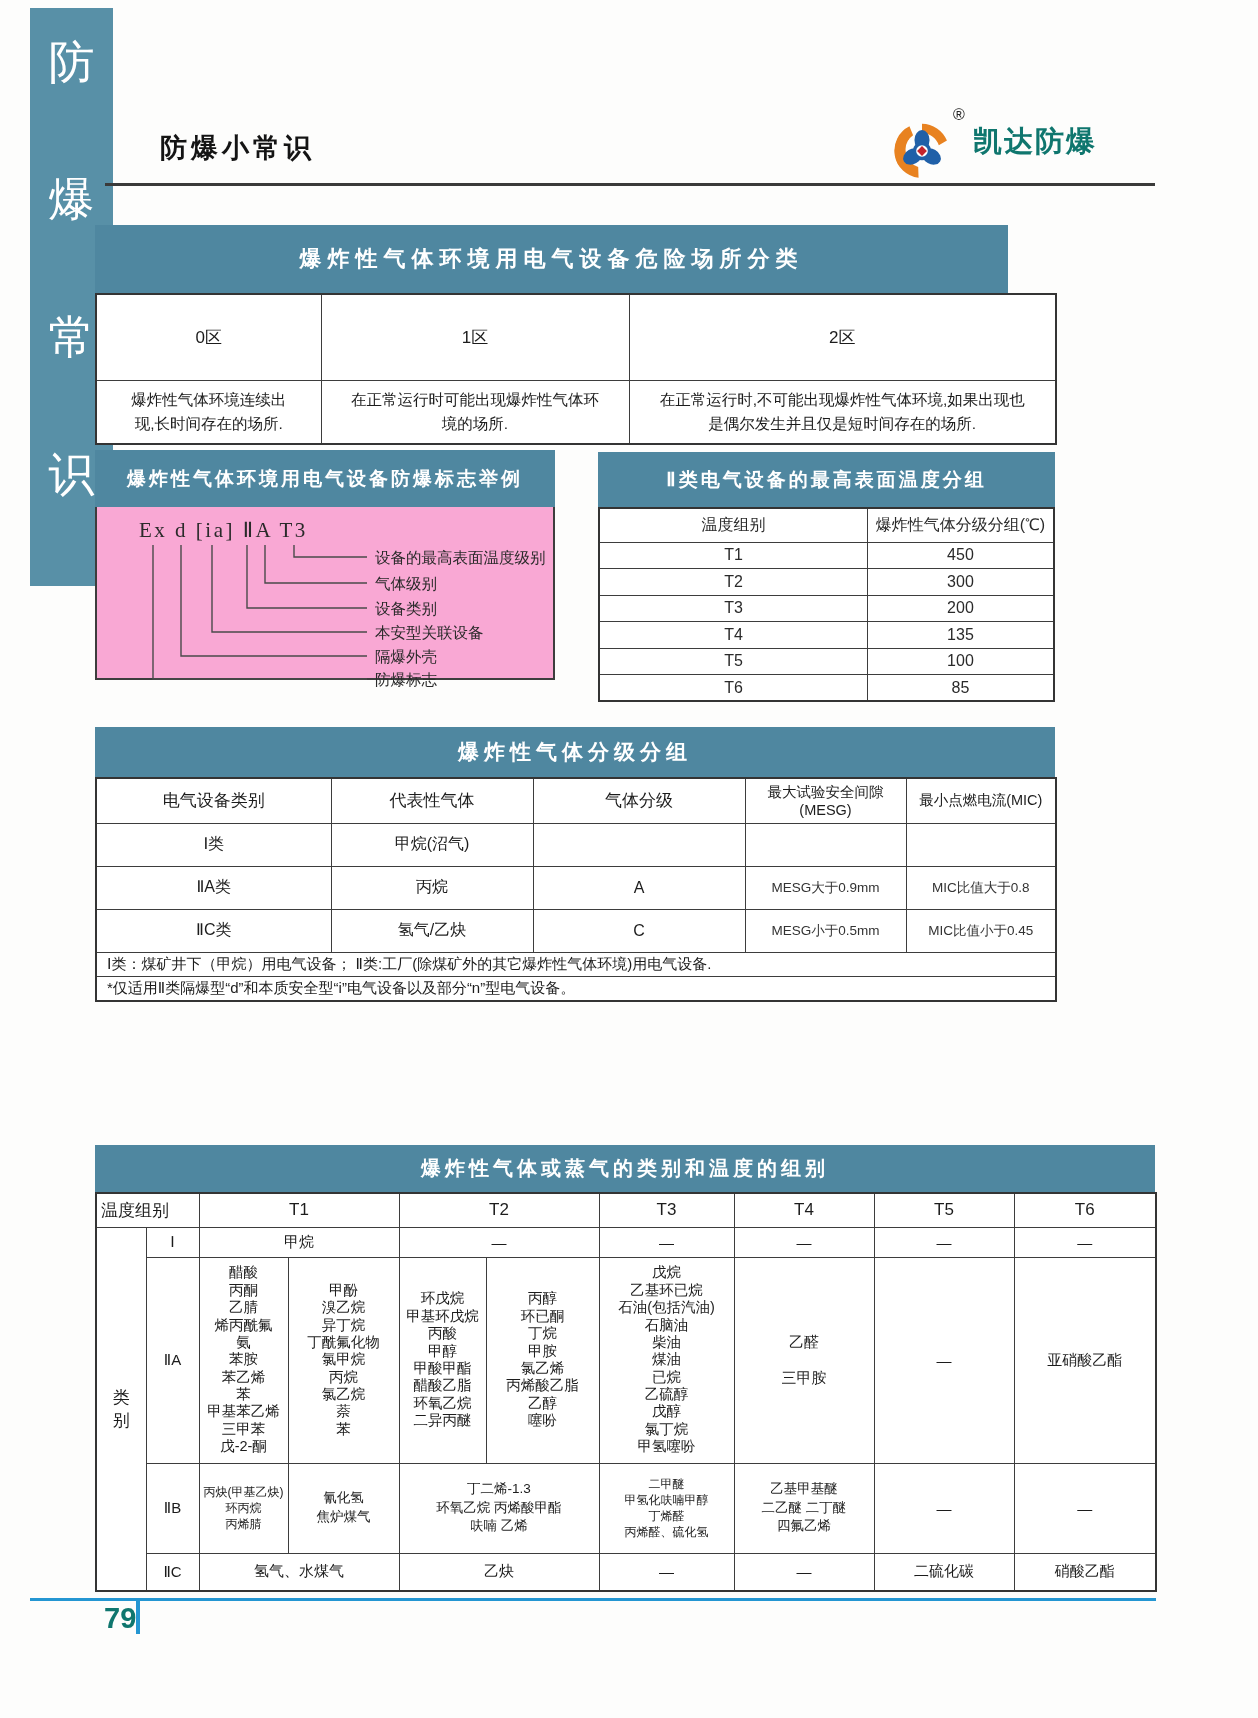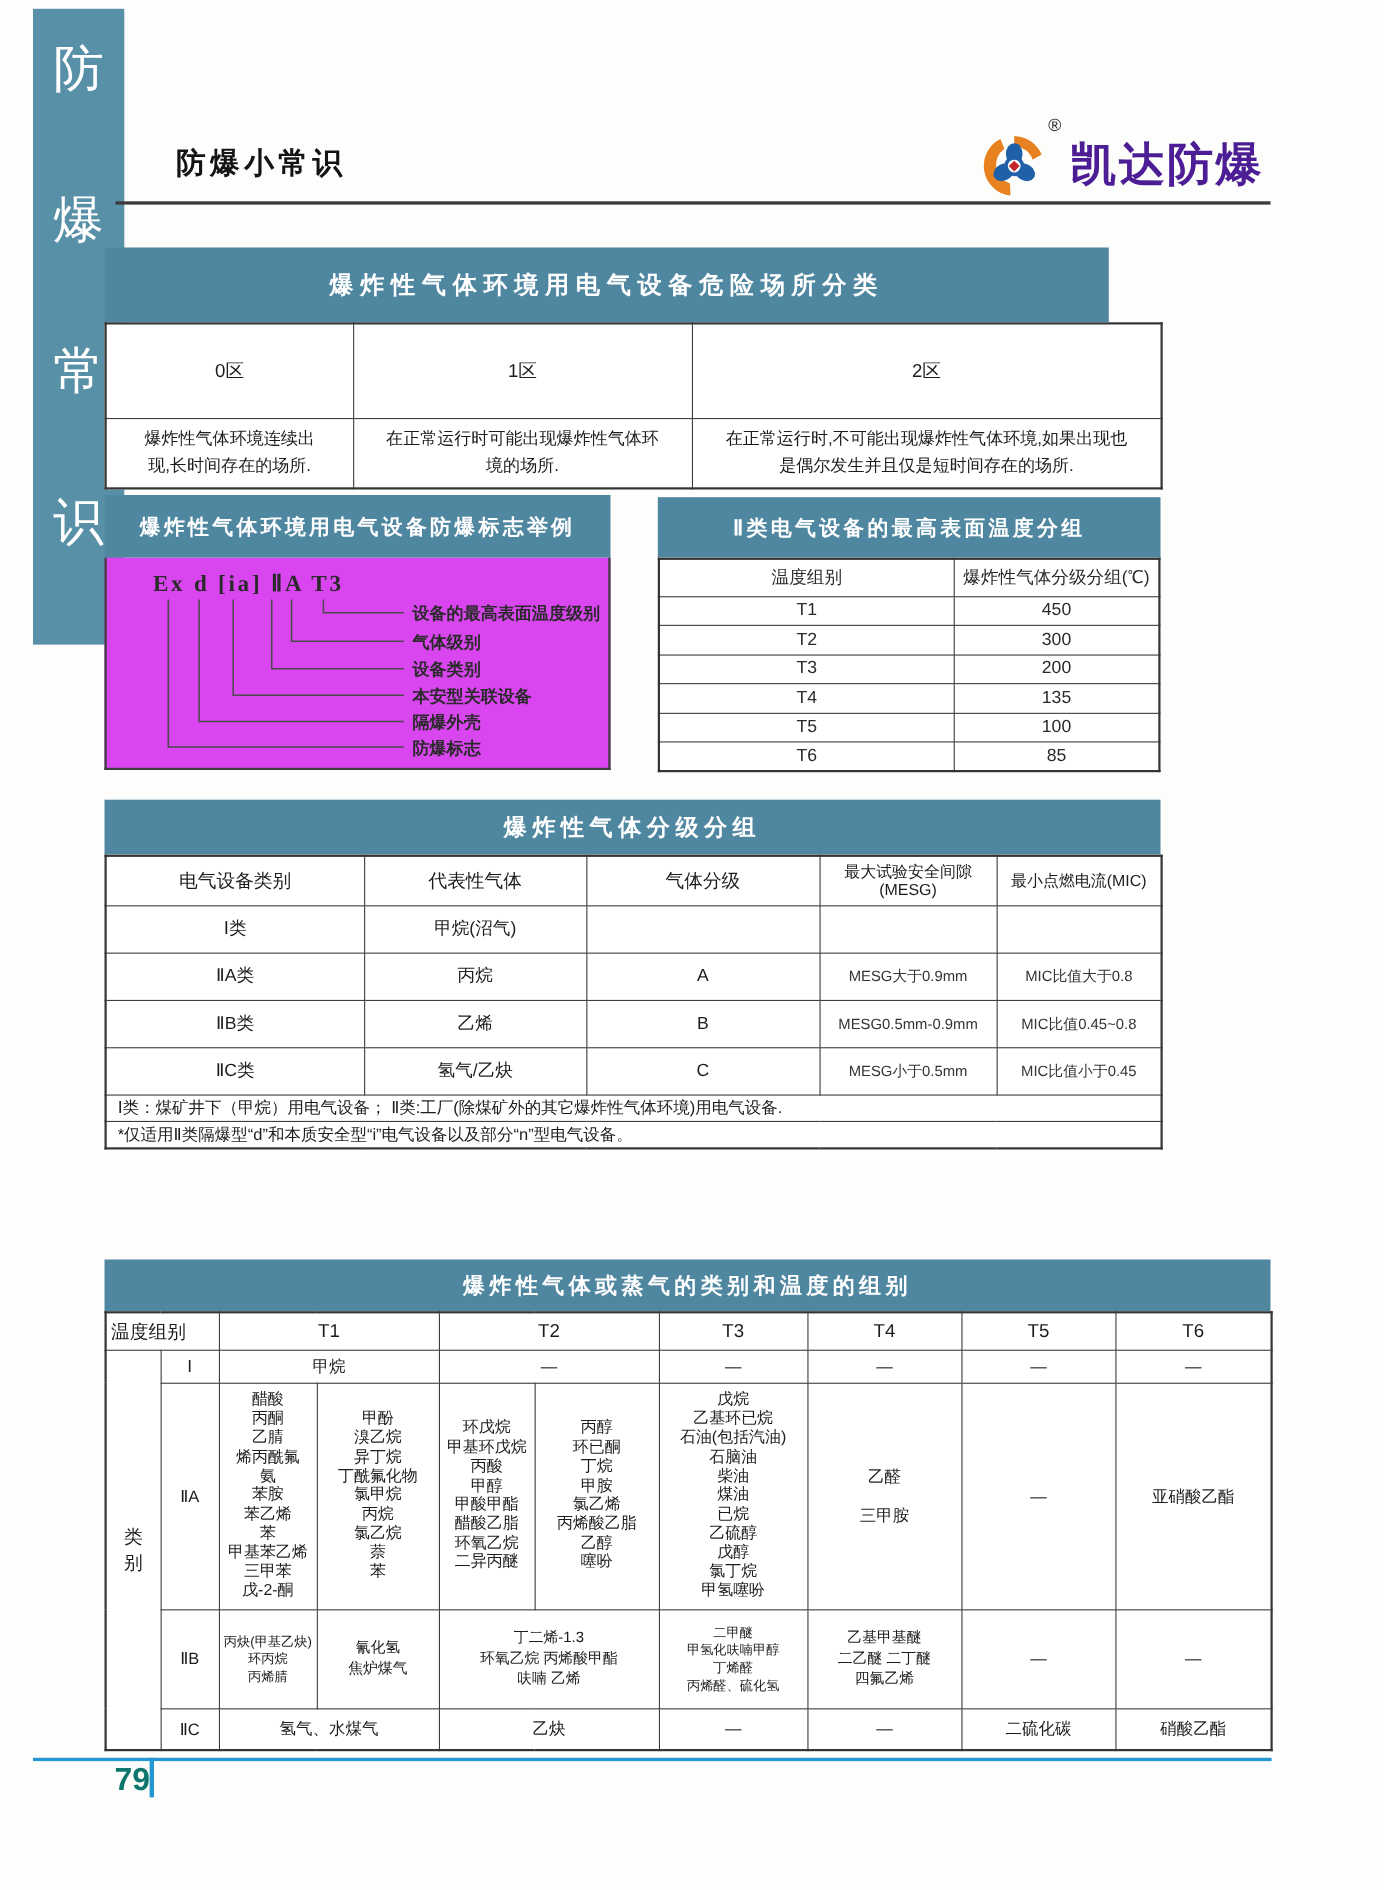--- a/index.html
+++ b/index.html
@@ -15,42 +15,42 @@
   }
   .sidebar span { color:#fff; font-size:46px; font-family:"Liberation Serif", serif; line-height:1; }
   .page-title {
     position:absolute; left:160px; top:130px; font-size:27px; letter-spacing:4px;
     font-family:"Liberation Serif", serif; font-weight:600; color:#141414;
   }
   .header-rule { position:absolute; left:105px; top:183px; width:1050px; height:3px; background:#3a3a3a; }
   .brand { position:absolute; left:893px; top:100px; width:280px; height:86px; }
   .brand-logo { position:absolute; left:0; top:22px; }
   .brand-reg { position:absolute; left:60px; top:6px; font-size:16px; color:#222; }
-  .brand-name { position:absolute; left:80px; top:22px; font-size:42px; font-weight:800; letter-spacing:2px; color:#4c1d95; }
+  .brand-name { position:absolute; left:80px; top:22px; font-size:29px; font-weight:800; letter-spacing:2px; color:#0f766e; }
 
   
   .tbar {
     background:#4f87a0; color:#fff; display:flex; align-items:center; justify-content:center;
     font-family:"Liberation Serif", serif; font-weight:600;
   }
   table.dt { border-collapse:collapse; width:100%; table-layout:fixed; background:#fff; }
   table.dt td, table.dt th { border:1.6px solid #3d3d3d; text-align:center; vertical-align:middle; font-weight:normal; }
   table.dt { border:2.4px solid #343434; }
   .pre { white-space:pre-line; }
 
   
   .block-zone { position:absolute; left:95px; top:225px; width:913px; }
   .block-zone .tbar { height:68px; font-size:22px; letter-spacing:6px; }
   .zone-name { height:86px; font-size:17px; }
   .zone-desc { height:64px; font-size:15.5px; text-align:right; padding:6px 28px; line-height:1.55; }
 
   
   .block-mark { position:absolute; left:95px; top:450px; width:460px; }
   .block-mark .tbar { height:57px; font-size:19px; letter-spacing:3px; }
-  .mark-body { border:2.2px solid #3d3d3d; border-top:none; height:193px; background:#d946ef;font-weight:bold; }
+  .mark-body { border:2.2px solid #3d3d3d; border-top:none; height:173px; background:#f9a8d4; }
   .mark-svg text { font-family:"Liberation Serif", serif; fill:#2a2a2a; }
   .mark-svg .code { font-size:21px; letter-spacing:2.5px; }
   .mark-svg .lbl { font-size:15.5px; font-family:"Liberation Sans", sans-serif; }
   .mark-svg path { stroke:#4a4a4a; stroke-width:1.4; fill:none; }
 
   
   .block-temp { position:absolute; left:598px; top:452px; width:457px; }
   .block-temp .tbar { height:55px; font-size:19px; letter-spacing:3px; }
   .block-temp td { font-size:16px; color:#2a2a2a; }
   .temp-hd { height:34px; font-size:16.5px; }
@@ -224,27 +224,20 @@
         <td></td>
         <td class="small"></td>
         <td class="small"></td>
       </tr>
       <tr class="grad-row">
         <td>ⅡA类</td>
         <td>丙烷</td>
         <td>A</td>
         <td class="small">MESG大于0.9mm</td>
         <td class="small">MIC比值大于0.8</td>
-      </tr>
-      <tr class="grad-row">
-        <td>ⅡB类</td>
-        <td>乙烯</td>
-        <td>B</td>
-        <td class="small">MESG0.5mm-0.9mm</td>
-        <td class="small">MIC比值0.45~0.8</td>
       </tr>
       <tr class="grad-row">
         <td>ⅡC类</td>
         <td>氢气/乙炔</td>
         <td>C</td>
         <td class="small">MESG小于0.5mm</td>
         <td class="small">MIC比值小于0.45</td>
       </tr>
       <tr>
             <td class="grad-note" colspan="5">Ⅰ类：煤矿井下（甲烷）用电气设备； Ⅱ类:工厂(除煤矿外的其它爆炸性气体环境)用电气设备.</td>

